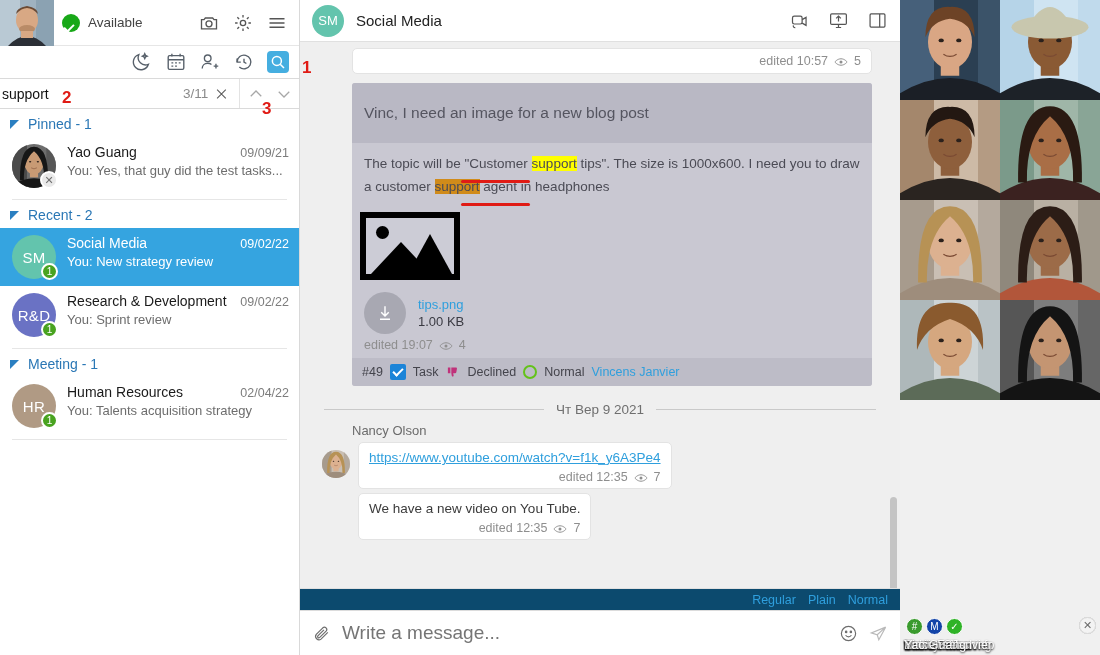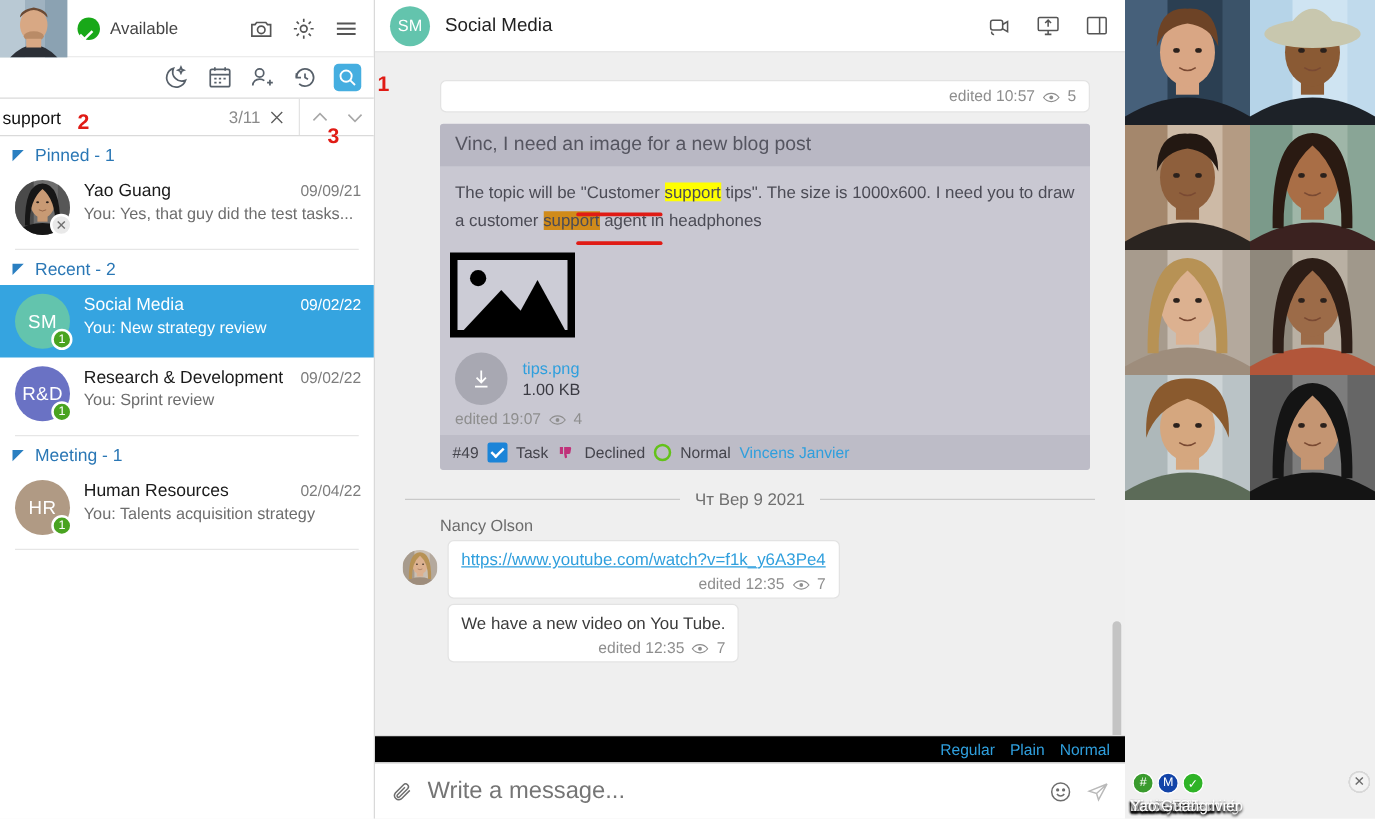--- a/index.html
+++ b/index.html
@@ -67,28 +67,28 @@
   .chat { width:600px; height:655px; display:flex; flex-direction:column; background:#efefef; position:relative;}
   .chat-head { height:42px; background:#fff; display:flex; align-items:center; padding:0 12px; border-bottom:1px solid #e0e0e0; flex:0 0 42px;}
   .ch-av { width:32px;height:32px;border-radius:50%; background:#63c4ad; color:#fff; font-size:13px;
       display:flex;align-items:center;justify-content:center; margin-right:12px; }
   .ch-title { font-size:15px; color:#222; }
   .ch-icons { margin-left:auto; display:flex; gap:18px; align-items:center; color:#6a6a6a;}
   .ch-icons .ic { width:21px;height:21px; }
 
   .msgs { flex:1; overflow:hidden; position:relative; padding:6px 0 0 0;}
 
-  .bubble-top { margin:16px 28px 0 52px; background:#fff; border-radius:5px; border:1px solid #e3e3e3;
+  .bubble-top { margin:0 28px 0 52px; background:#fff; border-radius:5px; border:1px solid #e3e3e3;
       padding:5px 10px 5px 10px; display:flex; justify-content:flex-end; align-items:center; height:26px; }
   .meta { display:flex; align-items:center; gap:6px; color:#8e8e8e; font-size:12.5px;}
   .eye { width:14px;height:10px; color:#8e8e8e;}
   .eye svg{width:100%;height:100%;}
 
   .task-msg { margin:9px 28px 0 52px; background:#c9c8d2; border-radius:3px; overflow:hidden; }
-  .task-title { background:#b9b8c4; padding:8px 12px; font-size:15.5px; color:#555560; }
+  .task-title { background:#b9b8c4; padding:21px 12px; font-size:15.5px; color:#555560; }
   .task-body { padding:9px 12px 6px 12px; font-size:13.5px; color:#4b4b55; line-height:23px; position:relative;}
   .hl-yellow { background:#ffff00; }
   .hl-orange { background:#d08b1a; }
   .underline-red { position:absolute; height:3px; background:#e01b15; border-radius:2px;}
   .img-ph { margin:8px 12px 10px 8px; width:100px; height:68px; border:6px solid #000; background:#ccccd6; position:relative; }
   .img-ph .sun { position:absolute; left:10px; top:8px; width:13px;height:13px;border-radius:50%;background:#000;}
   .img-ph .mtn { position:absolute; left:5px; bottom:0; width:0;height:0;
       border-left:30px solid transparent; border-right:30px solid transparent; border-bottom:32px solid #000;}
   .img-ph .mtn2 { position:absolute; left:42px; bottom:0; width:0;height:0;
       border-left:22px solid transparent; border-right:22px solid transparent; border-bottom:40px solid #000;}
@@ -112,21 +112,21 @@
   .row-msg { display:flex; gap:8px; margin:4px 28px 0 22px; align-items:flex-start;}
   .sender { font-size:13px; color:#6b6b6b; margin:4px 0 2px 52px;}
   .sm-av { width:28px;height:28px;border-radius:50%; overflow:hidden; flex:0 0 28px; margin-top:8px;}
   .bub { background:#fff; border:1px solid #e3e3e3; border-radius:5px; padding:7px 10px 4px 10px; display:inline-block; }
   .link { color:#2f9fdd; text-decoration:underline; font-size:13.5px;}
   .bub .meta { justify-content:flex-end; margin-top:5px;}
   .plaintxt { font-size:13.5px; color:#3b3b3b; }
 
   .scrollbar { position:absolute; right:3px; top:455px; width:7px; height:95px; background:#c4c4c4; border-radius:4px;}
 
-  .fmtbar { height:22px; background:#000000; display:flex; align-items:center; justify-content:flex-end; gap:12px;
+  .fmtbar { height:22px; background:#0c4a6e; display:flex; align-items:center; justify-content:flex-end; gap:12px;
       padding-right:12px; border-top:1px solid #e0e0e0; color:#2f9fdd; font-size:12.5px; flex:0 0 22px;}
   .composer { height:45px; background:#fff; display:flex; align-items:center; gap:11px; padding:0 12px; border-top:1px solid #dcdcdc; flex:0 0 45px;}
   .clip { width:19px;height:19px;color:#6d6d6d;}
   .clip svg{width:100%;height:100%;}
   .cin { flex:1; border:none; outline:none; font-size:19px; color:#8c8c8c; font-family:"Liberation Sans",sans-serif;}
   .smiley { width:19px;height:19px;color:#6d6d6d;}
   .send { width:19px;height:19px;color:#b9b9b9;}
   .smiley svg,.send svg{width:100%;height:100%;}
 
   

